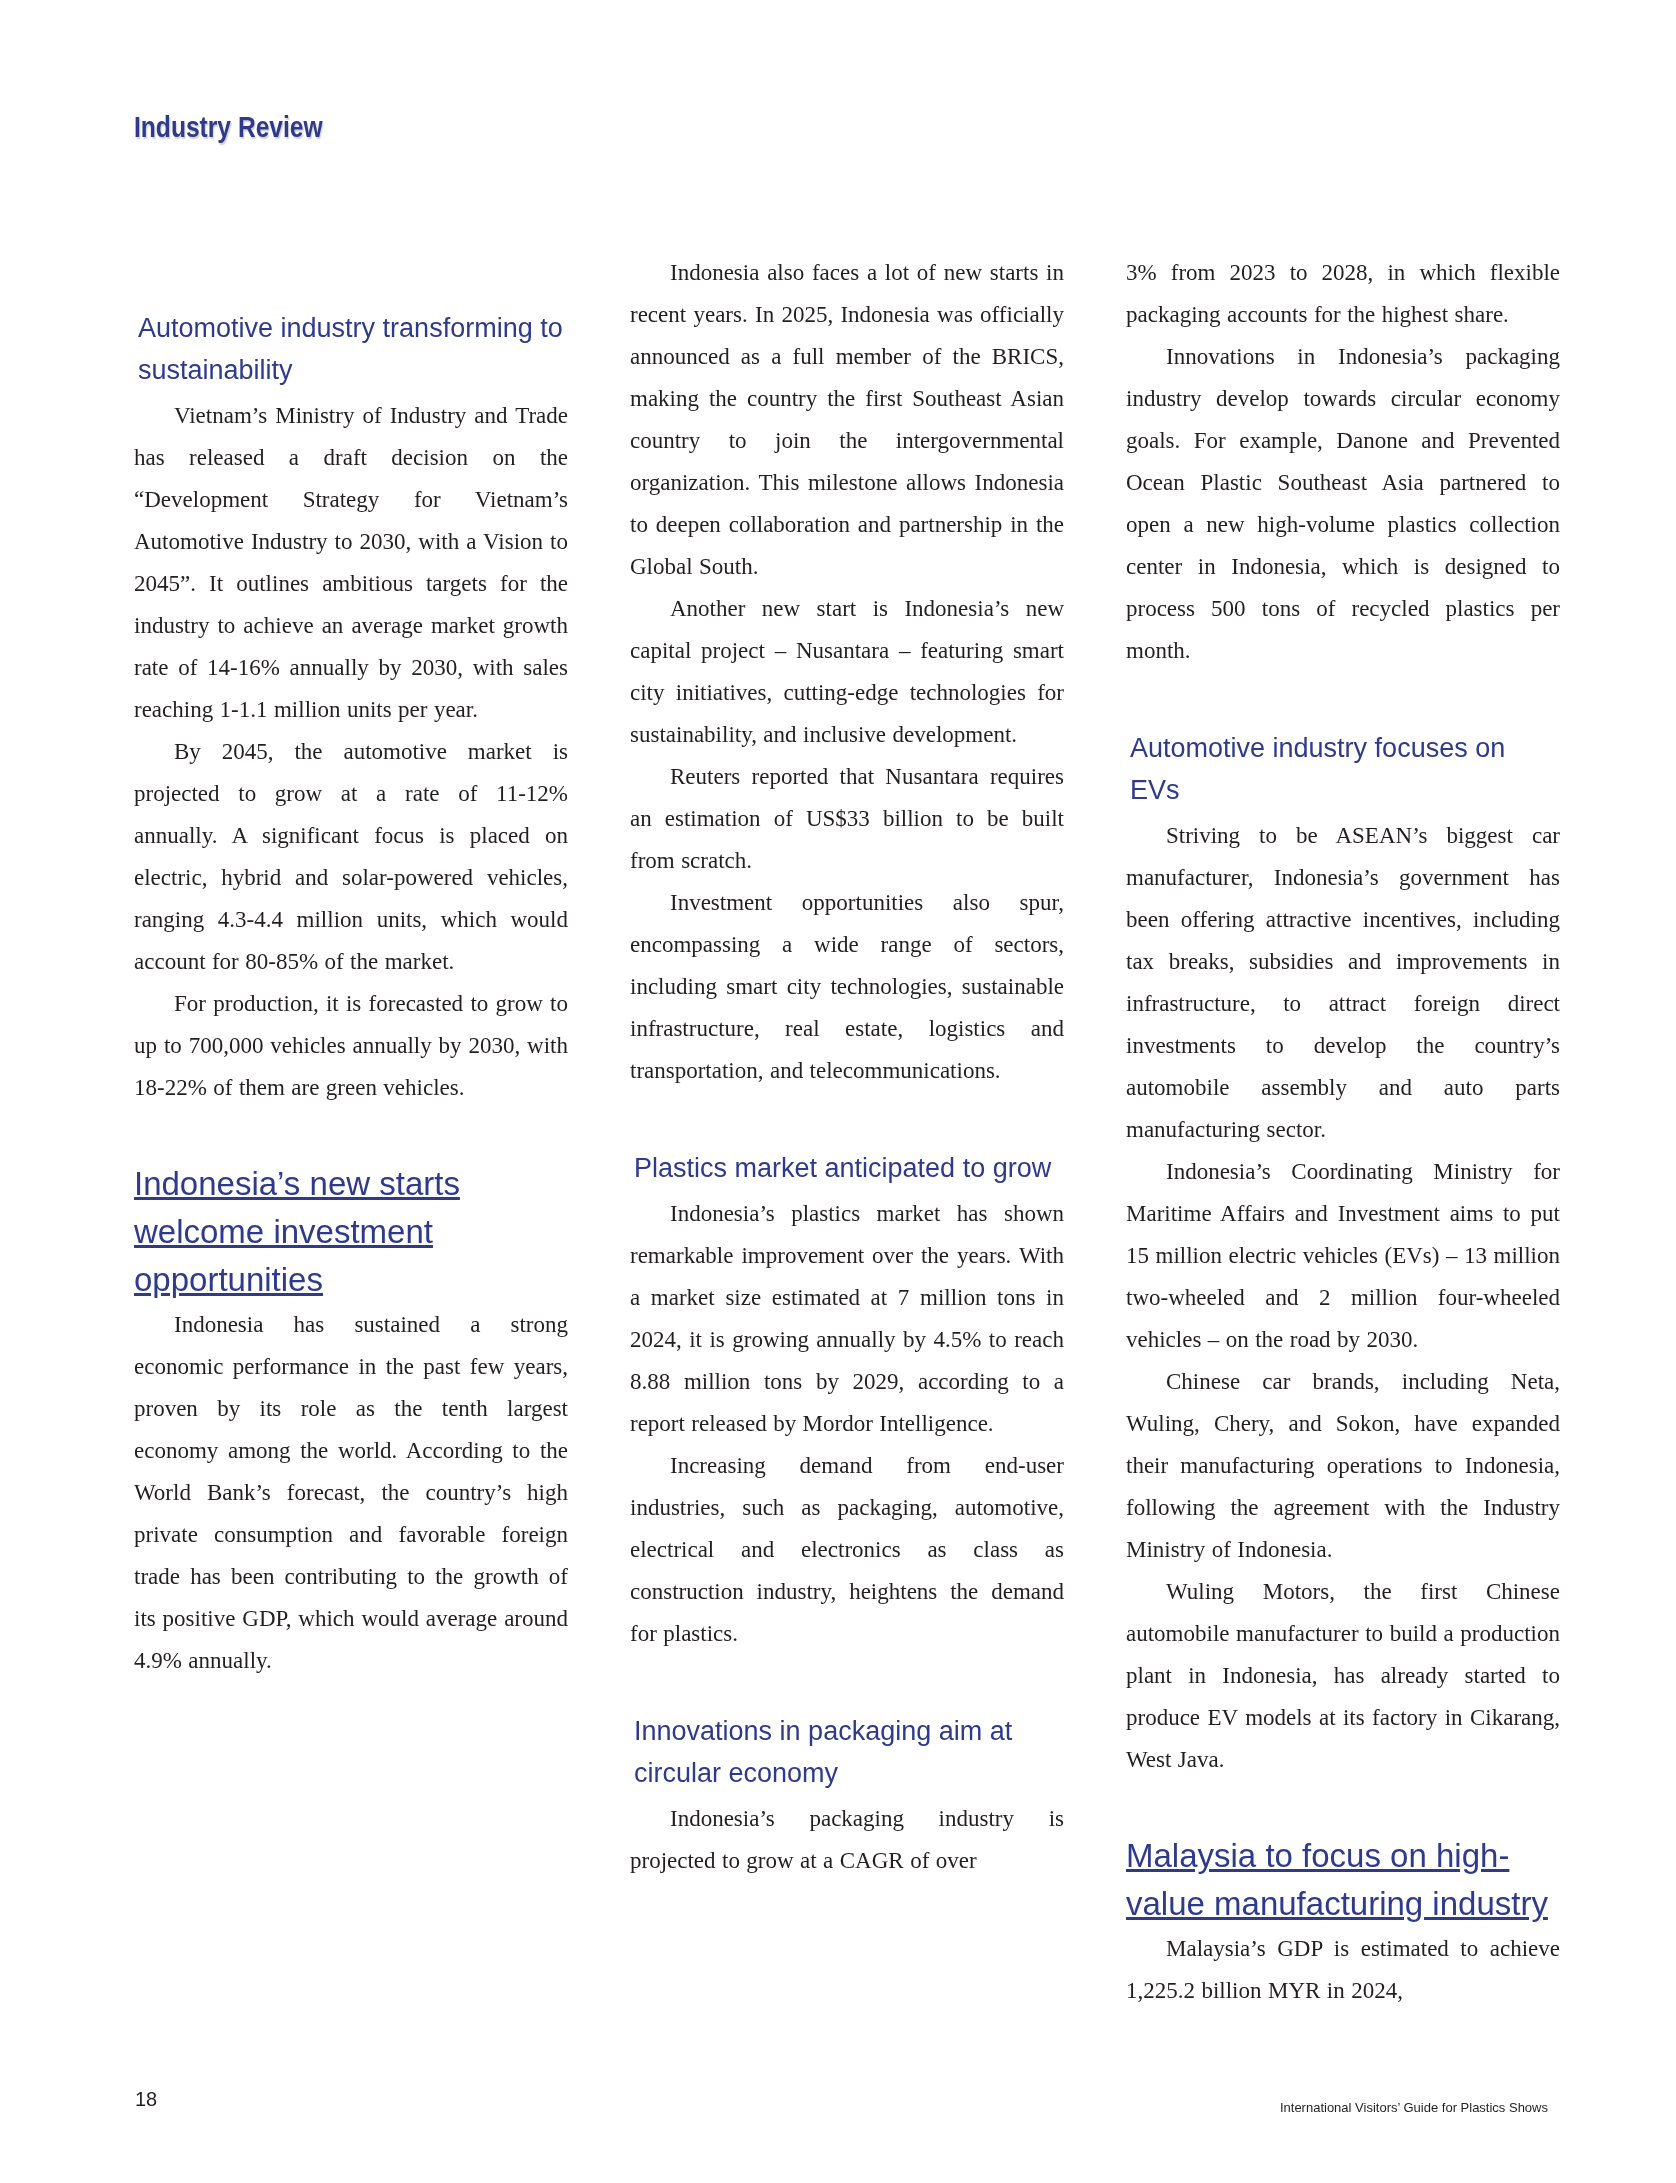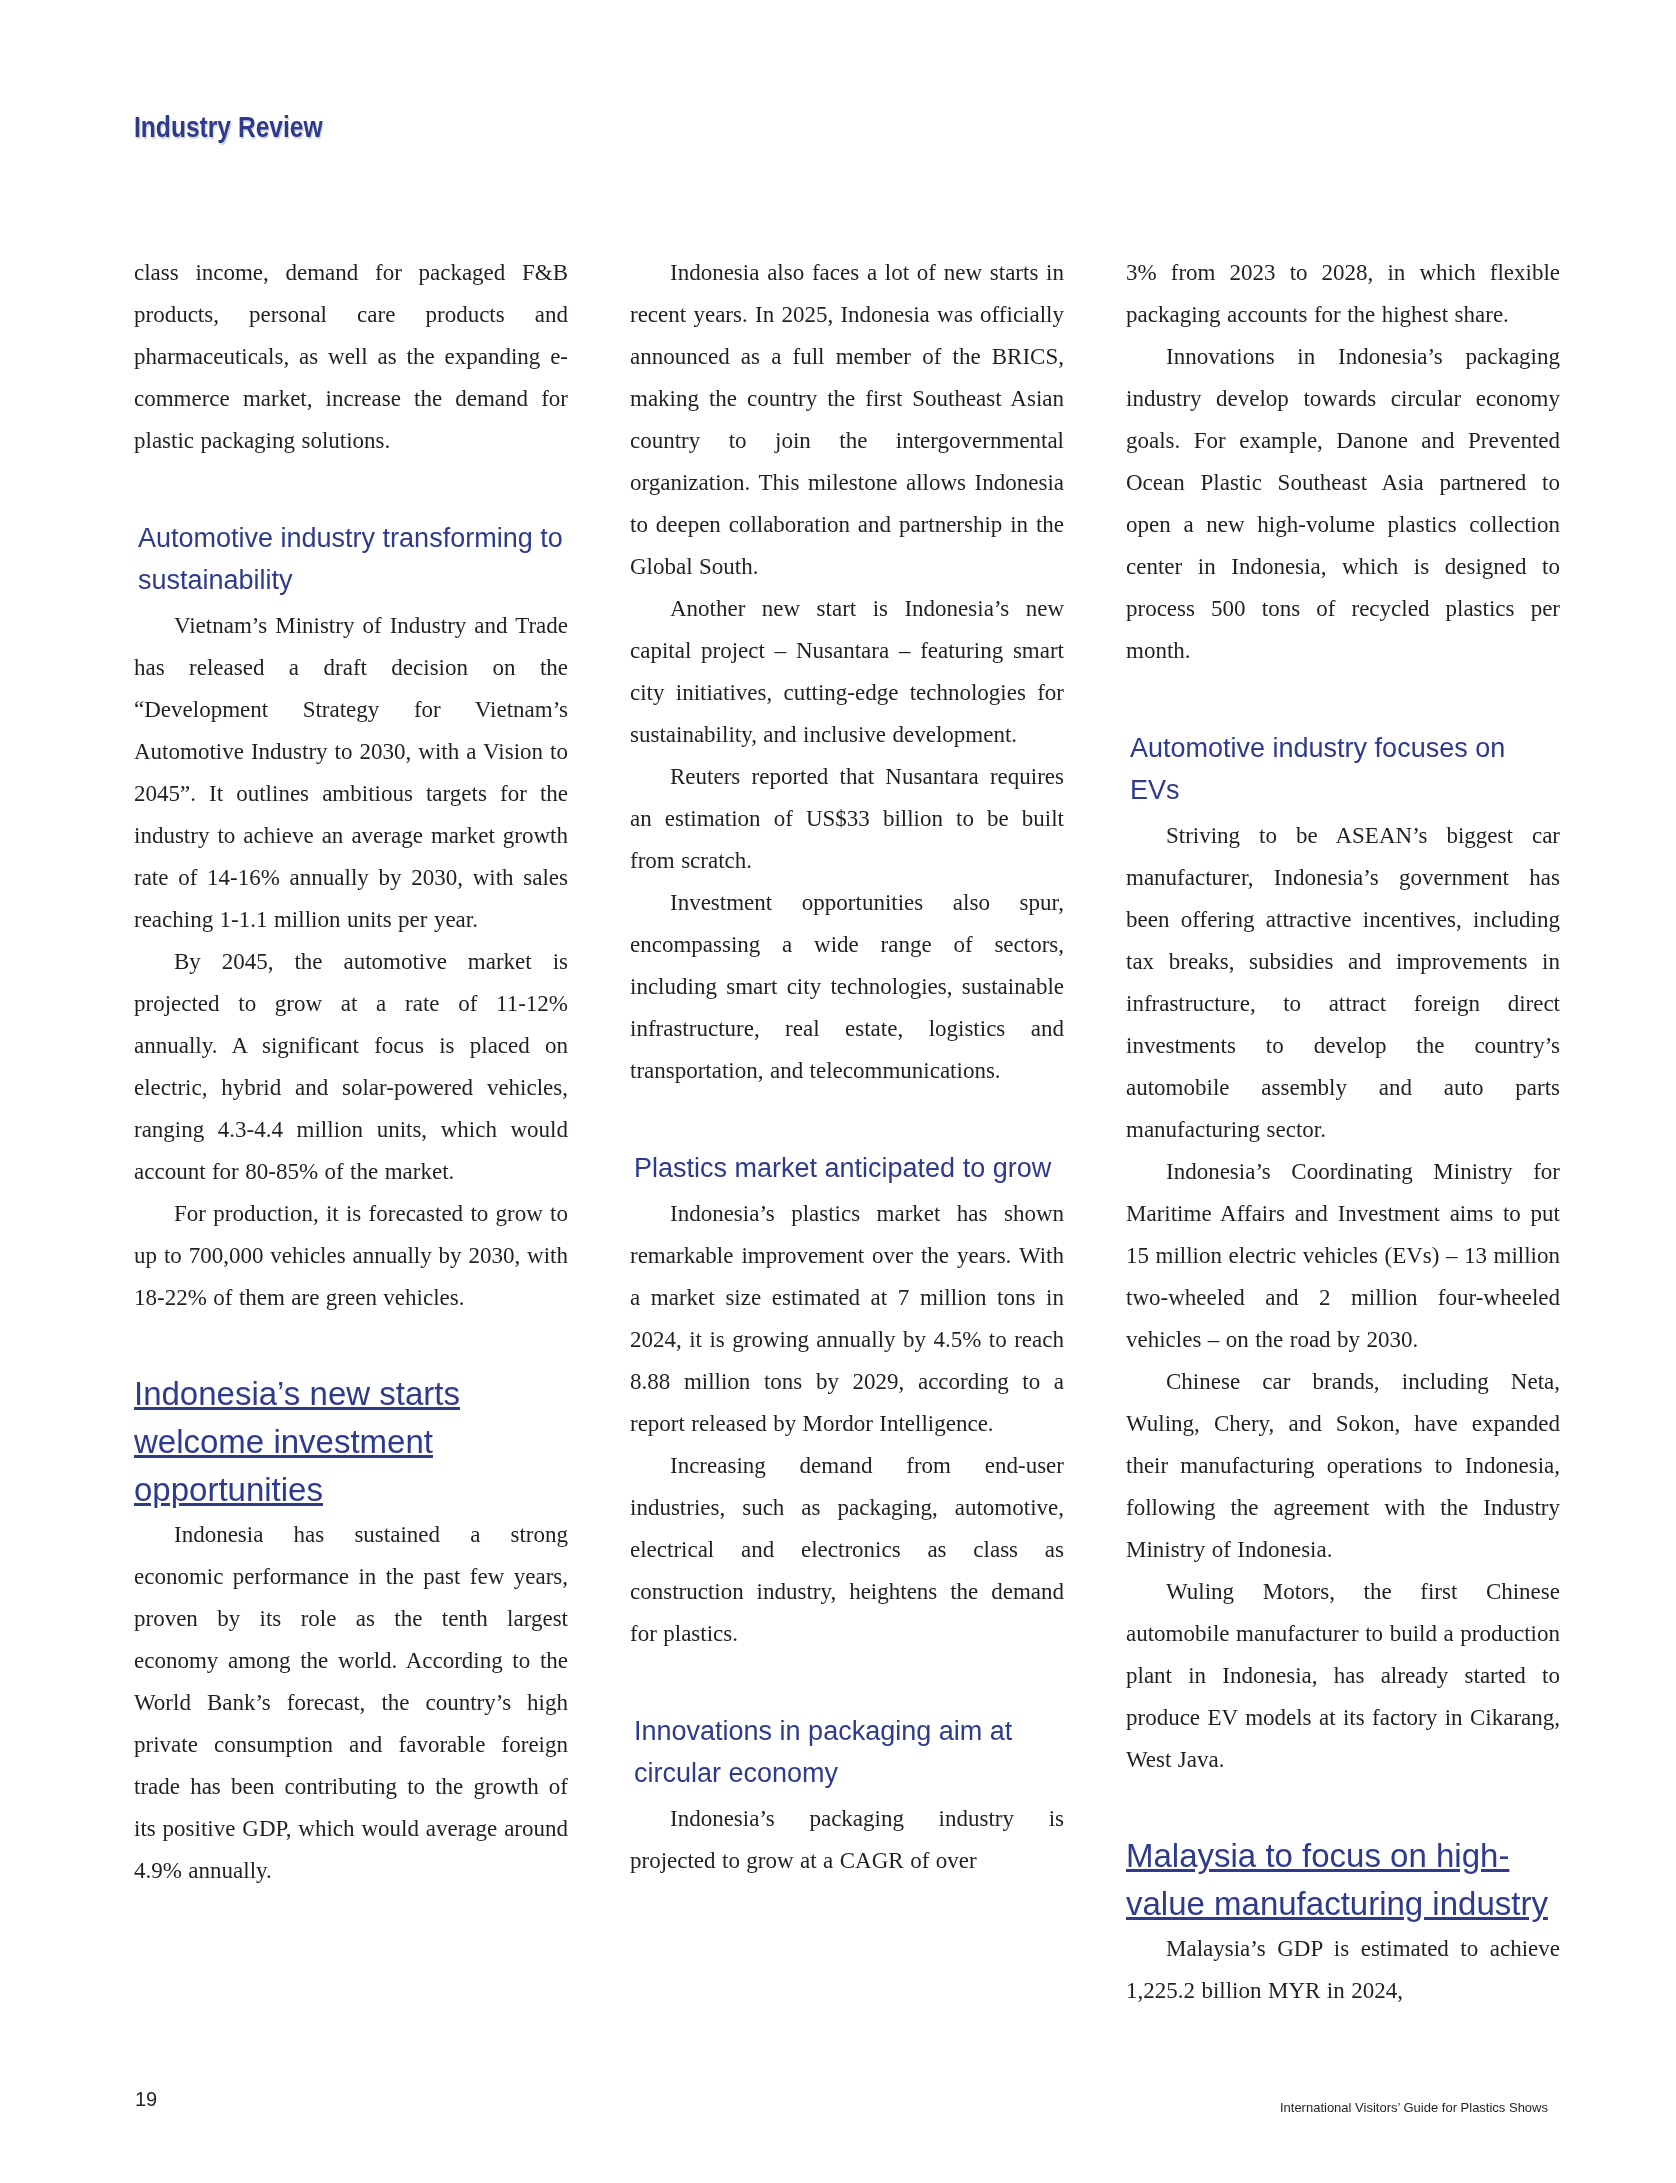--- a/index.html
+++ b/index.html
@@ -88,21 +88,20 @@
       color: #231f20;
       margin: 12px;
     }
   </style>
 </head>
 <body>
 
 <h1 class="section-header">Industry Review</h1>
 
 <div class="column col-1">
-  <p class="para">class income, demand for packaged F&amp;B products, personal care products and pharmaceuticals, as well as the expanding e-commerce market, increase the demand for plastic packaging solutions.</p>
   <div class="gap-lg"></div>
   <h3 class="sub-heading">Automotive industry transforming to sustainability</h3>
   <p class="para indent">Vietnam’s Ministry of Industry and Trade has released a draft decision on the “Development Strategy for Vietnam’s Automotive Industry to 2030, with a Vision to 2045”. It outlines ambitious targets for the industry to achieve an average market growth rate of 14-16% annually by 2030, with sales reaching 1-1.1 million units per year.</p>
   <p class="para indent">By 2045, the automotive market is projected to grow at a rate of 11-12% annually. A significant focus is placed on electric, hybrid and solar-powered vehicles, ranging 4.3-4.4 million units, which would account for 80-85% of the market.</p>
   <p class="para indent">For production, it is forecasted to grow to up to 700,000 vehicles annually by 2030, with 18-22% of them are green vehicles.</p>
   <div class="gap-lg"></div>
   <h2 class="major-heading">Indonesia’s new starts welcome investment opportunities</h2>
   <p class="para indent">Indonesia has sustained a strong economic performance in the past few years, proven by its role as the tenth largest economy among the world. According to the World Bank’s forecast, the country’s high private consumption and favorable foreign trade has been contributing to the growth of its positive GDP, which would average around 4.9% annually.</p>
 </div>
 
@@ -127,15 +126,15 @@
   <h3 class="sub-heading">Automotive industry focuses on EVs</h3>
   <p class="para indent">Striving to be ASEAN’s biggest car manufacturer, Indonesia’s government has been offering attractive incentives, including tax breaks, subsidies and improvements in infrastructure, to attract foreign direct investments to develop the country’s automobile assembly and auto parts manufacturing sector.</p>
   <p class="para indent">Indonesia’s Coordinating Ministry for Maritime Affairs and Investment aims to put 15 million electric vehicles (EVs) – 13 million two-wheeled and 2 million four-wheeled vehicles – on the road by 2030.</p>
   <p class="para indent">Chinese car brands, including Neta, Wuling, Chery, and Sokon, have expanded their manufacturing operations to Indonesia, following the agreement with the Industry Ministry of Indonesia.</p>
   <p class="para indent">Wuling Motors, the first Chinese automobile manufacturer to build a production plant in Indonesia, has already started to produce EV models at its factory in Cikarang, West Java.</p>
   <div class="gap-lg"></div>
   <h2 class="major-heading">Malaysia to focus on high-value manufacturing industry</h2>
   <p class="para indent">Malaysia’s GDP is estimated to achieve 1,225.2 billion MYR in 2024,</p>
 </div>
 
-<p class="footer-page">19</p>
+<p class="footer-page">18</p>
 <p class="footer-title">International Visitors’ Guide for Plastics Shows</p>
 
 
 </body></html>

